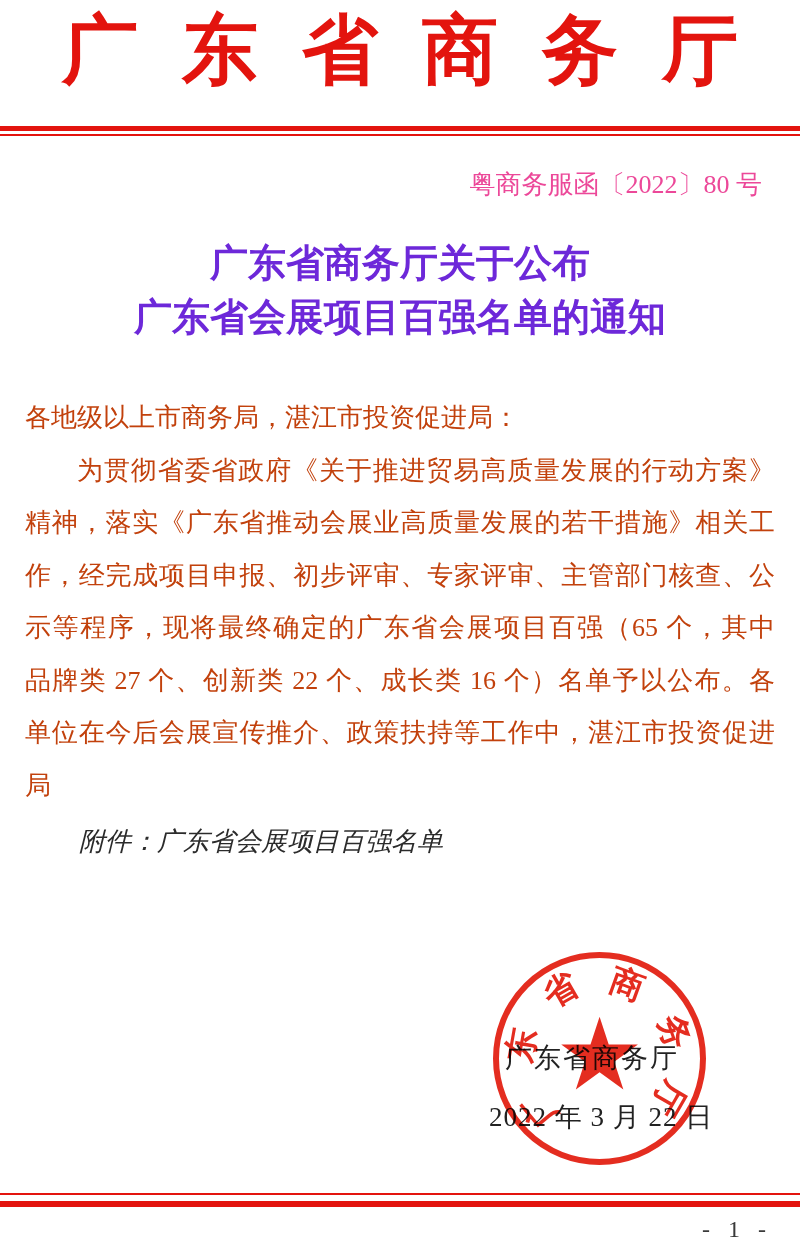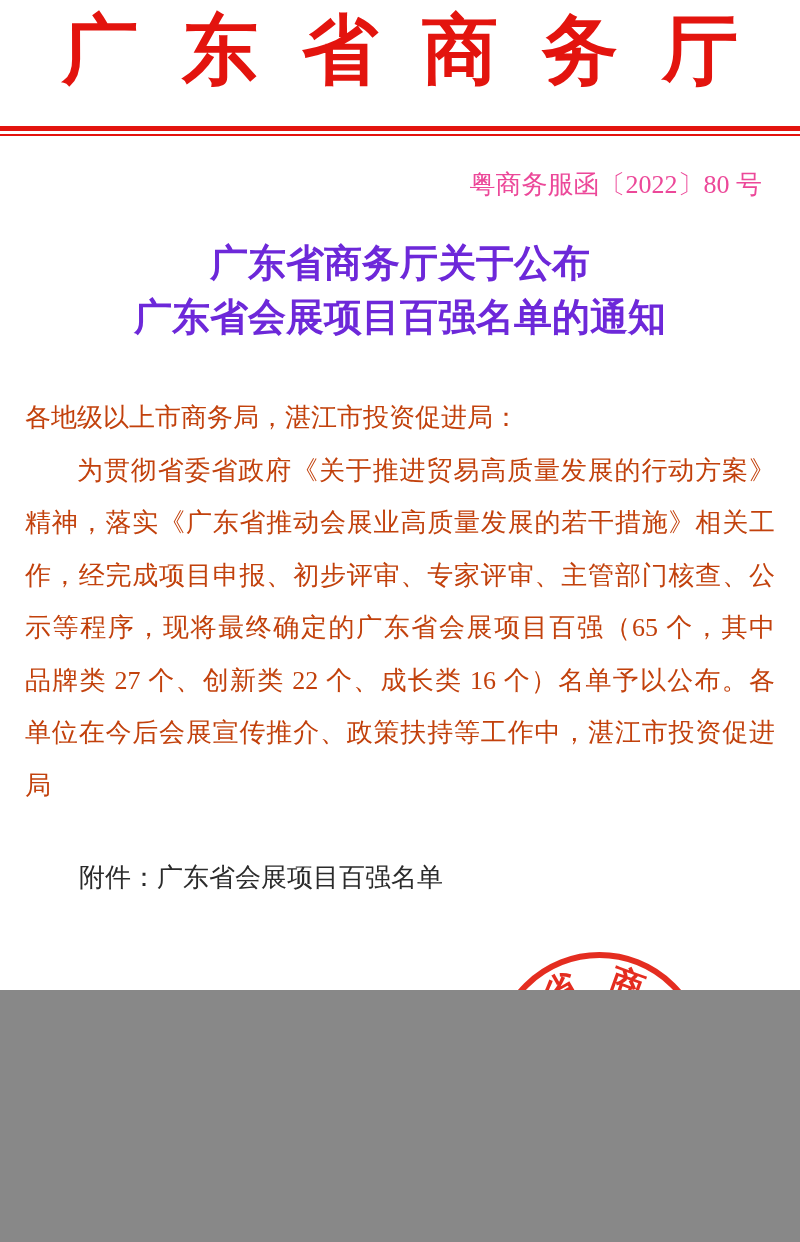--- a/index.html
+++ b/index.html
@@ -1,18 +1,18 @@
 <!DOCTYPE html>
 <html><head>
 <meta charset="utf-8">
 <style>
   html,body{margin:0;padding:0;background:#888;}
   .page{
     position:relative;
-    width:800px;height:990px;
+    width:800px;height:1242px;
     margin:0 auto;
     background:#ffffff;
     overflow:hidden;
     font-family:"Liberation Serif","DejaVu Serif",serif;
     color:#262626;
   }
   
   .agency-head{
     position:absolute;top:4px;left:0;width:800px;
     text-align:center;
@@ -52,25 +52,26 @@
     white-space:nowrap;
   }
   .line.justify{
     white-space:normal;
     text-align:justify;
     text-align-last:justify;
   }
   .line.indent{text-indent:52px;}
   
   .attachment{
-    position:absolute;top:852px;left:25px;width:750px;
+    position:absolute;top:816px;left:25px;width:750px;
     font-size:26px;line-height:52px;
     color:#2b2b2b;
     text-indent:54px;
     white-space:nowrap;
+    font-style:italic;
   }
   
   .sig-name{
     position:absolute;top:1041px;left:505px;
     font-size:27px;line-height:34px;color:#222;
     letter-spacing:2px;white-space:nowrap;
   }
   .sig-date{
     position:absolute;top:1089px;left:489px;
     font-size:27px;line-height:34px;color:#222;

